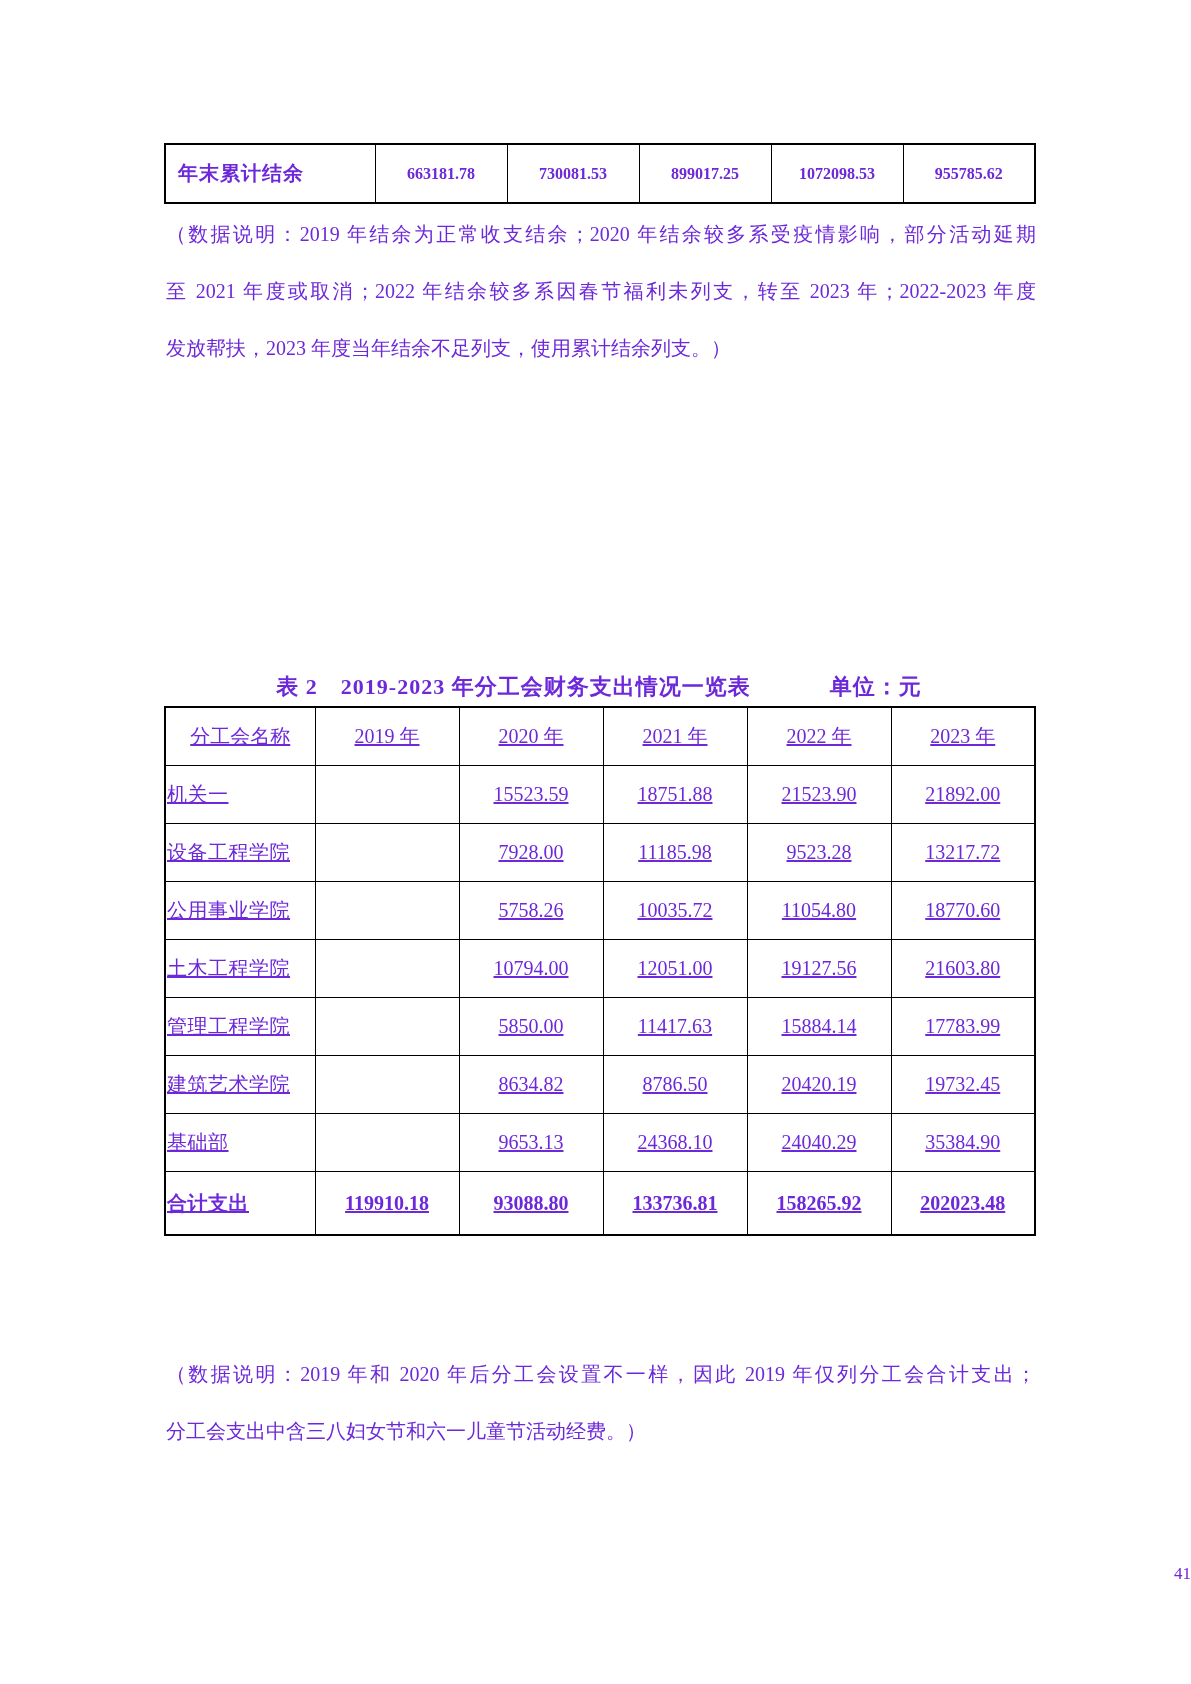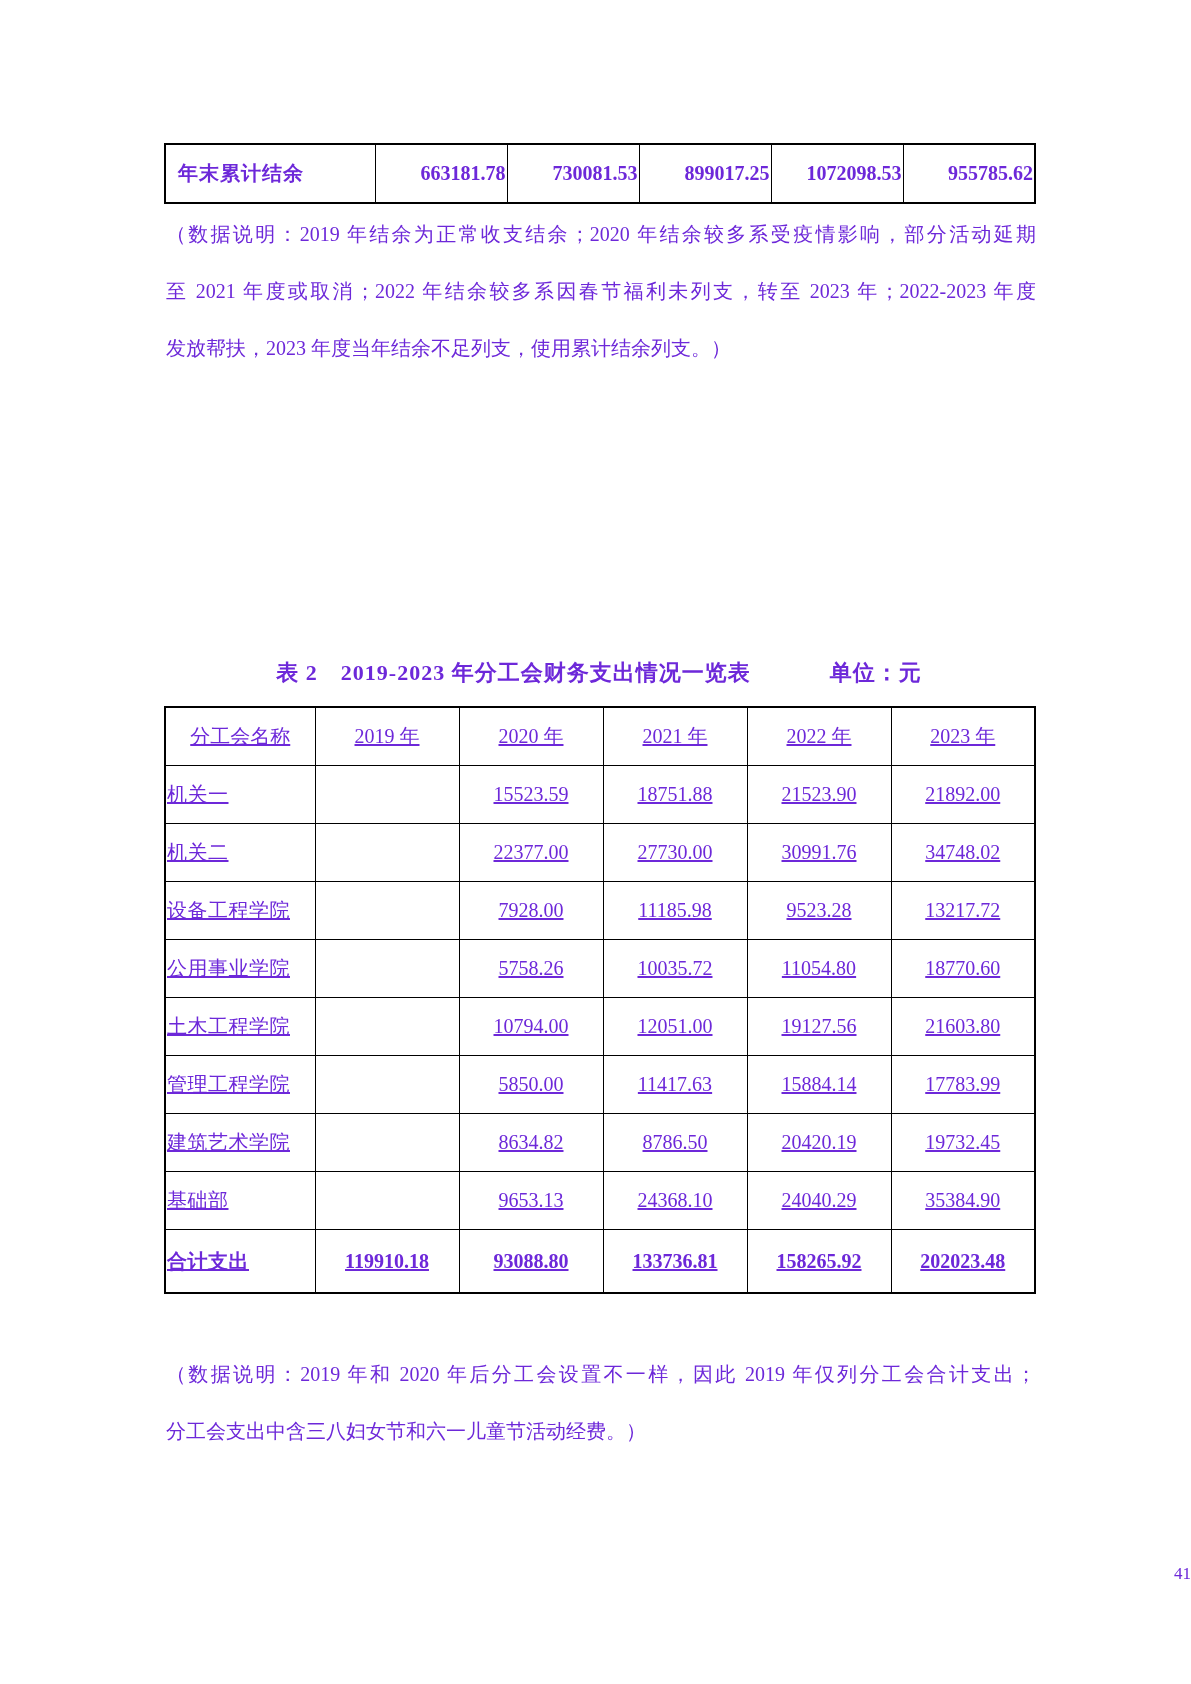--- a/index.html
+++ b/index.html
@@ -10,40 +10,40 @@
     font-family:"Liberation Serif","DejaVu Serif",serif;
     color:#6d28d9;
     overflow:hidden;
   }
   table{border-collapse:collapse;table-layout:fixed;}
   .doc-table{border:2px solid #000;}
   .doc-table td{border:1px solid #000;vertical-align:middle;overflow:hidden;}
 
   
   .table1{position:absolute;top:143px;left:164px;width:870px;}
-  .table1 td{height:55px;font-size:20px;font-weight:bold;text-align:right;}
+  .table1 td{height:55px;font-size:16px;font-weight:bold;text-align:center;}
   .table1 td.lbl{text-align:left;padding-left:12px;font-size:20px;letter-spacing:1px;}
 
   
   .note{position:absolute;left:166px;width:870px;font-size:20px;}
   .note .ln{height:57px;line-height:57px;white-space:nowrap;}
   .note .ln.fill{text-align:justify;text-align-last:justify;white-space:normal;height:57px;overflow:hidden;}
   .note1{top:206px;}
   .note2{top:1346px;}
 
   
   .body-par{position:absolute;top:399px;left:162px;width:876px;font-size:30px;}
   .body-par .ln{height:57px;line-height:57px;white-space:nowrap;}
   .body-par .ln.fill{text-align:justify;text-align-last:justify;white-space:normal;overflow:hidden;}
   .body-par .ln.indent{text-indent:62px;}
 
   
   .t2-title{
     position:absolute;top:658px;left:164px;width:870px;height:44px;
-    display:flex;justify-content:center;align-items:flex-start;gap:79px;
+    display:flex;justify-content:center;align-items:flex-end;gap:79px;
     font-size:22px;font-weight:bold;letter-spacing:1px;
   }
 
   
   .table2{position:absolute;top:706px;left:164px;width:870px;text-decoration:underline;}
   .table2 td{font-size:20px;text-align:center;}
   .table2 tr.hdr td{height:55px;}
   .table2 tr.data td{height:55px;}
   .table2 tr.total td{height:60px;font-weight:bold;}
   .table2 td.name{text-align:left;letter-spacing:0.5px;}
@@ -111,28 +111,20 @@
     </tr>
     <tr class="data">
       <td class="name">机关一</td>
       <td></td>
       <td>15523.59</td>
       <td>18751.88</td>
       <td>21523.90</td>
       <td>21892.00</td>
     </tr>
     <tr class="data">
-      <td class="name">机关二</td>
-      <td></td>
-      <td>22377.00</td>
-      <td>27730.00</td>
-      <td>30991.76</td>
-      <td>34748.02</td>
-    </tr>
-    <tr class="data">
       <td class="name">设备工程学院</td>
       <td></td>
       <td>7928.00</td>
       <td>11185.98</td>
       <td>9523.28</td>
       <td>13217.72</td>
     </tr>
     <tr class="data">
       <td class="name">公用事业学院</td>
       <td></td>

